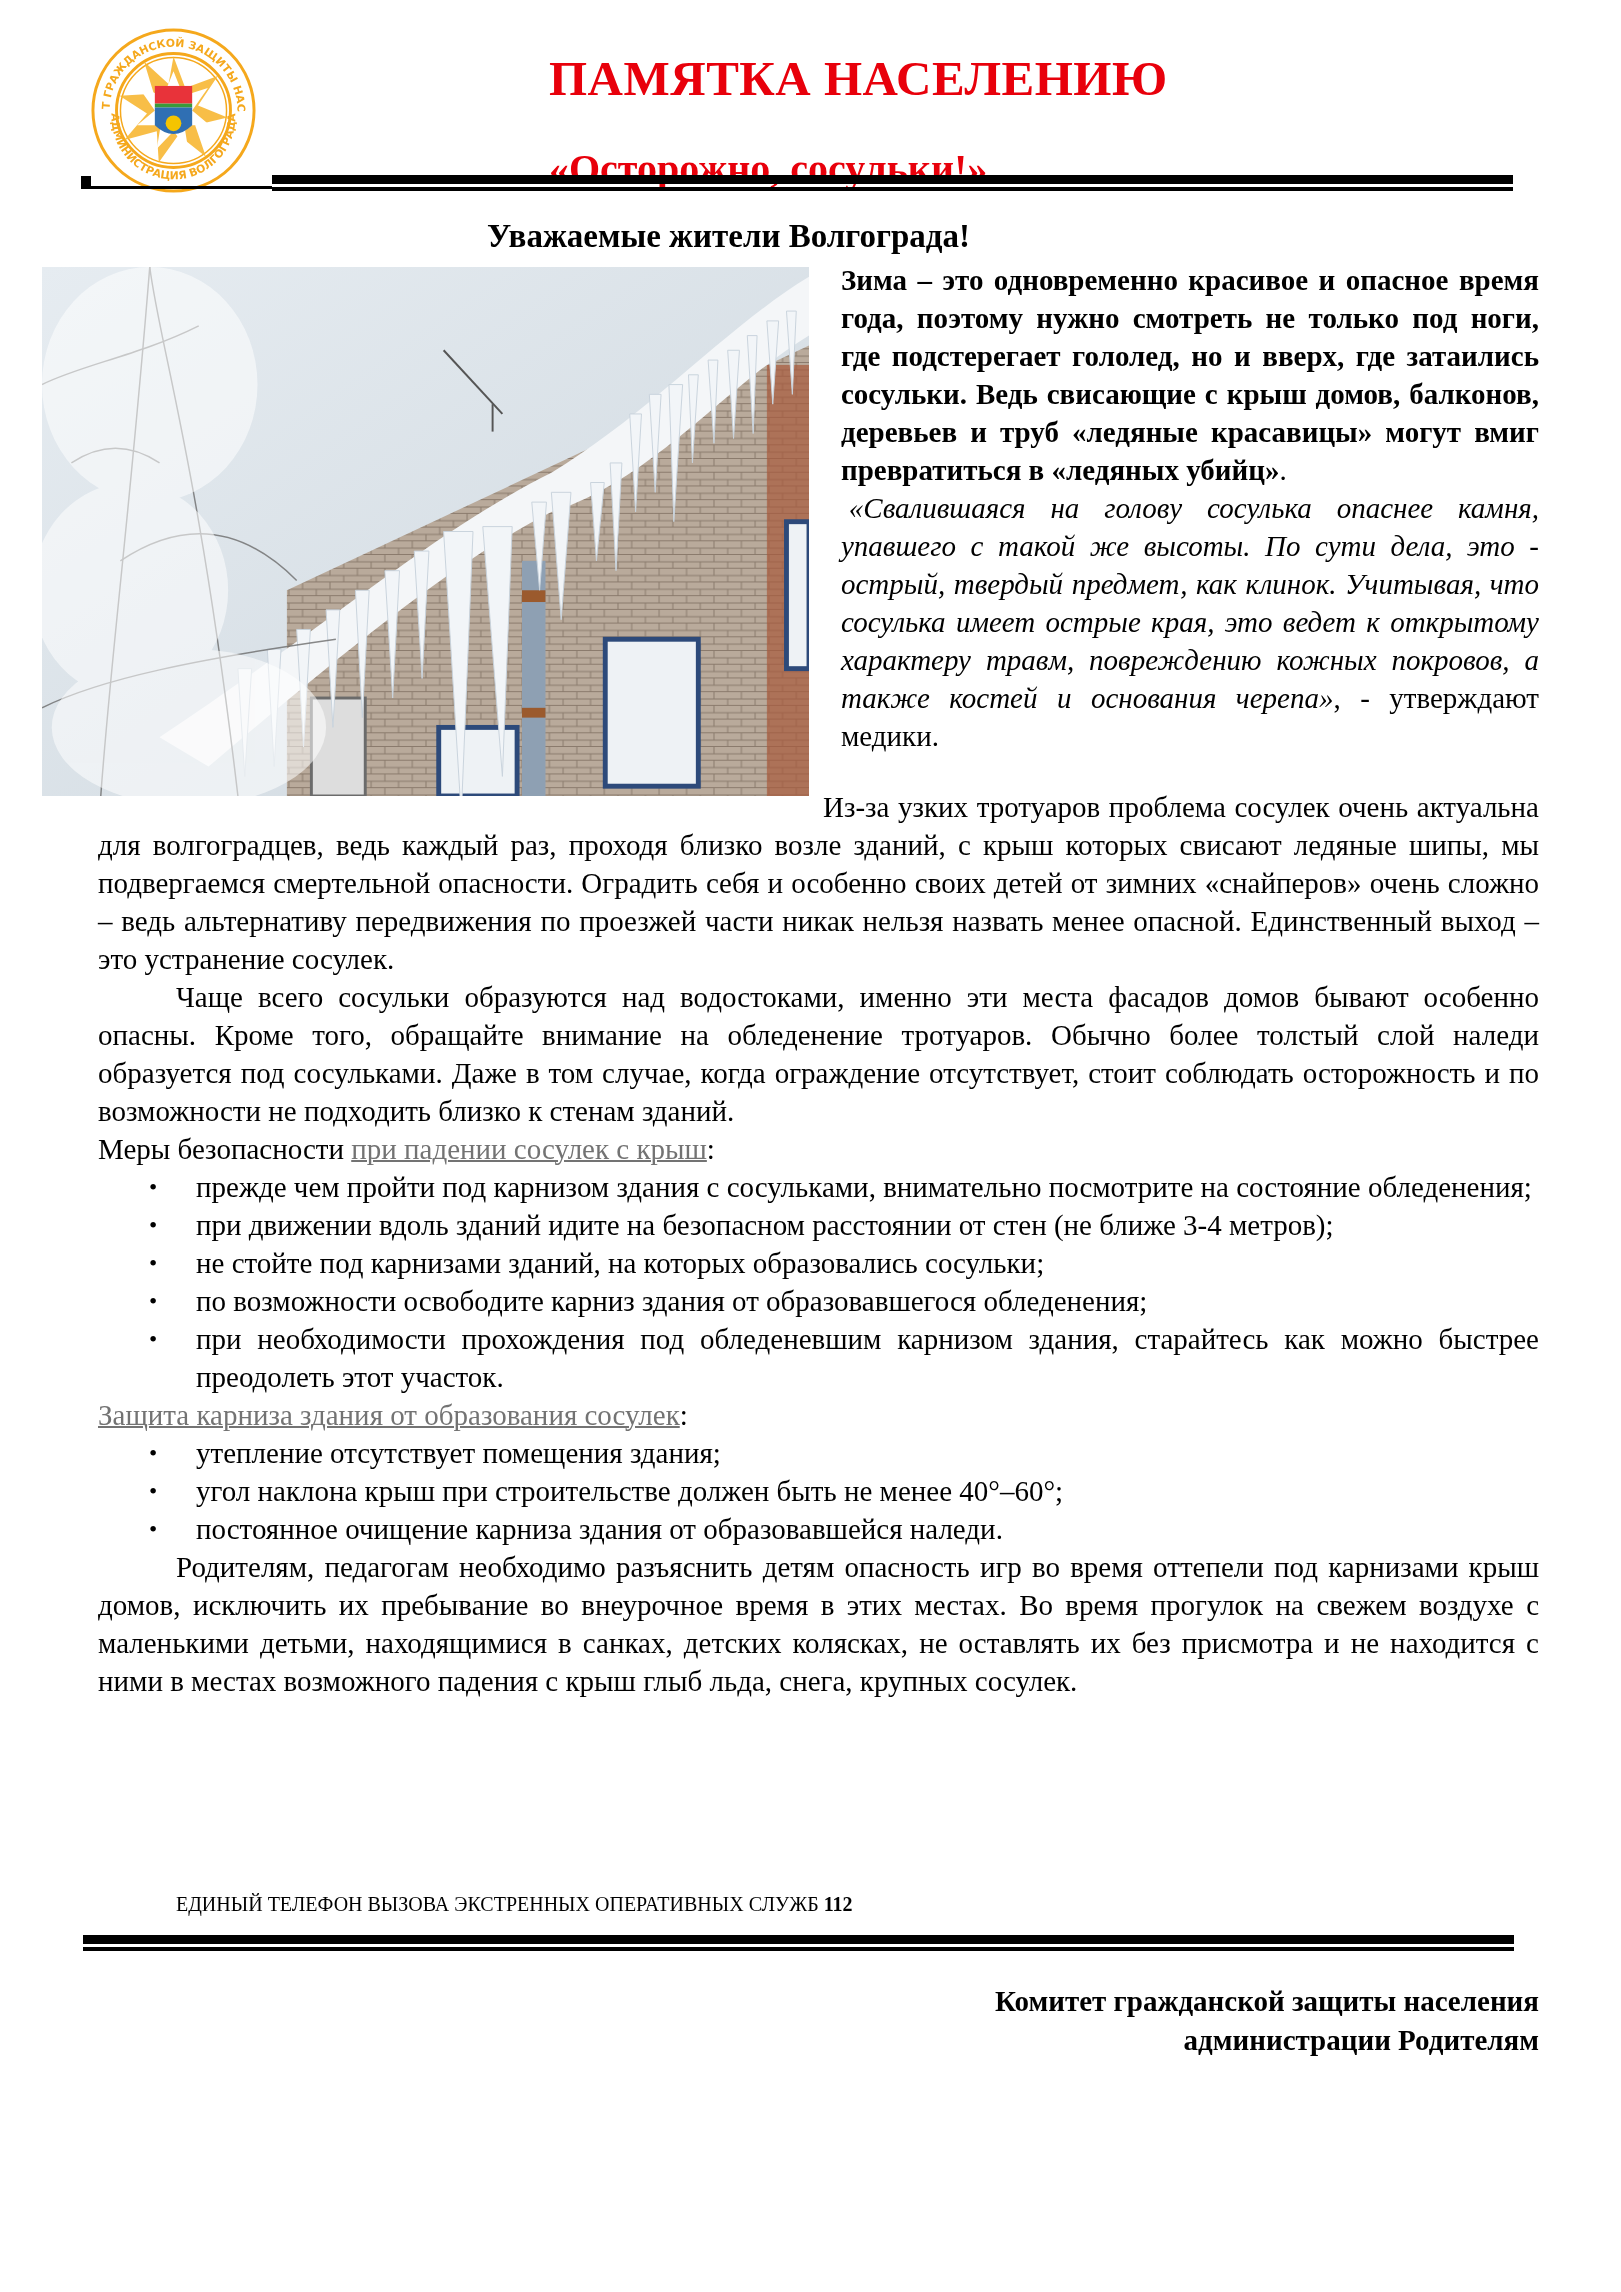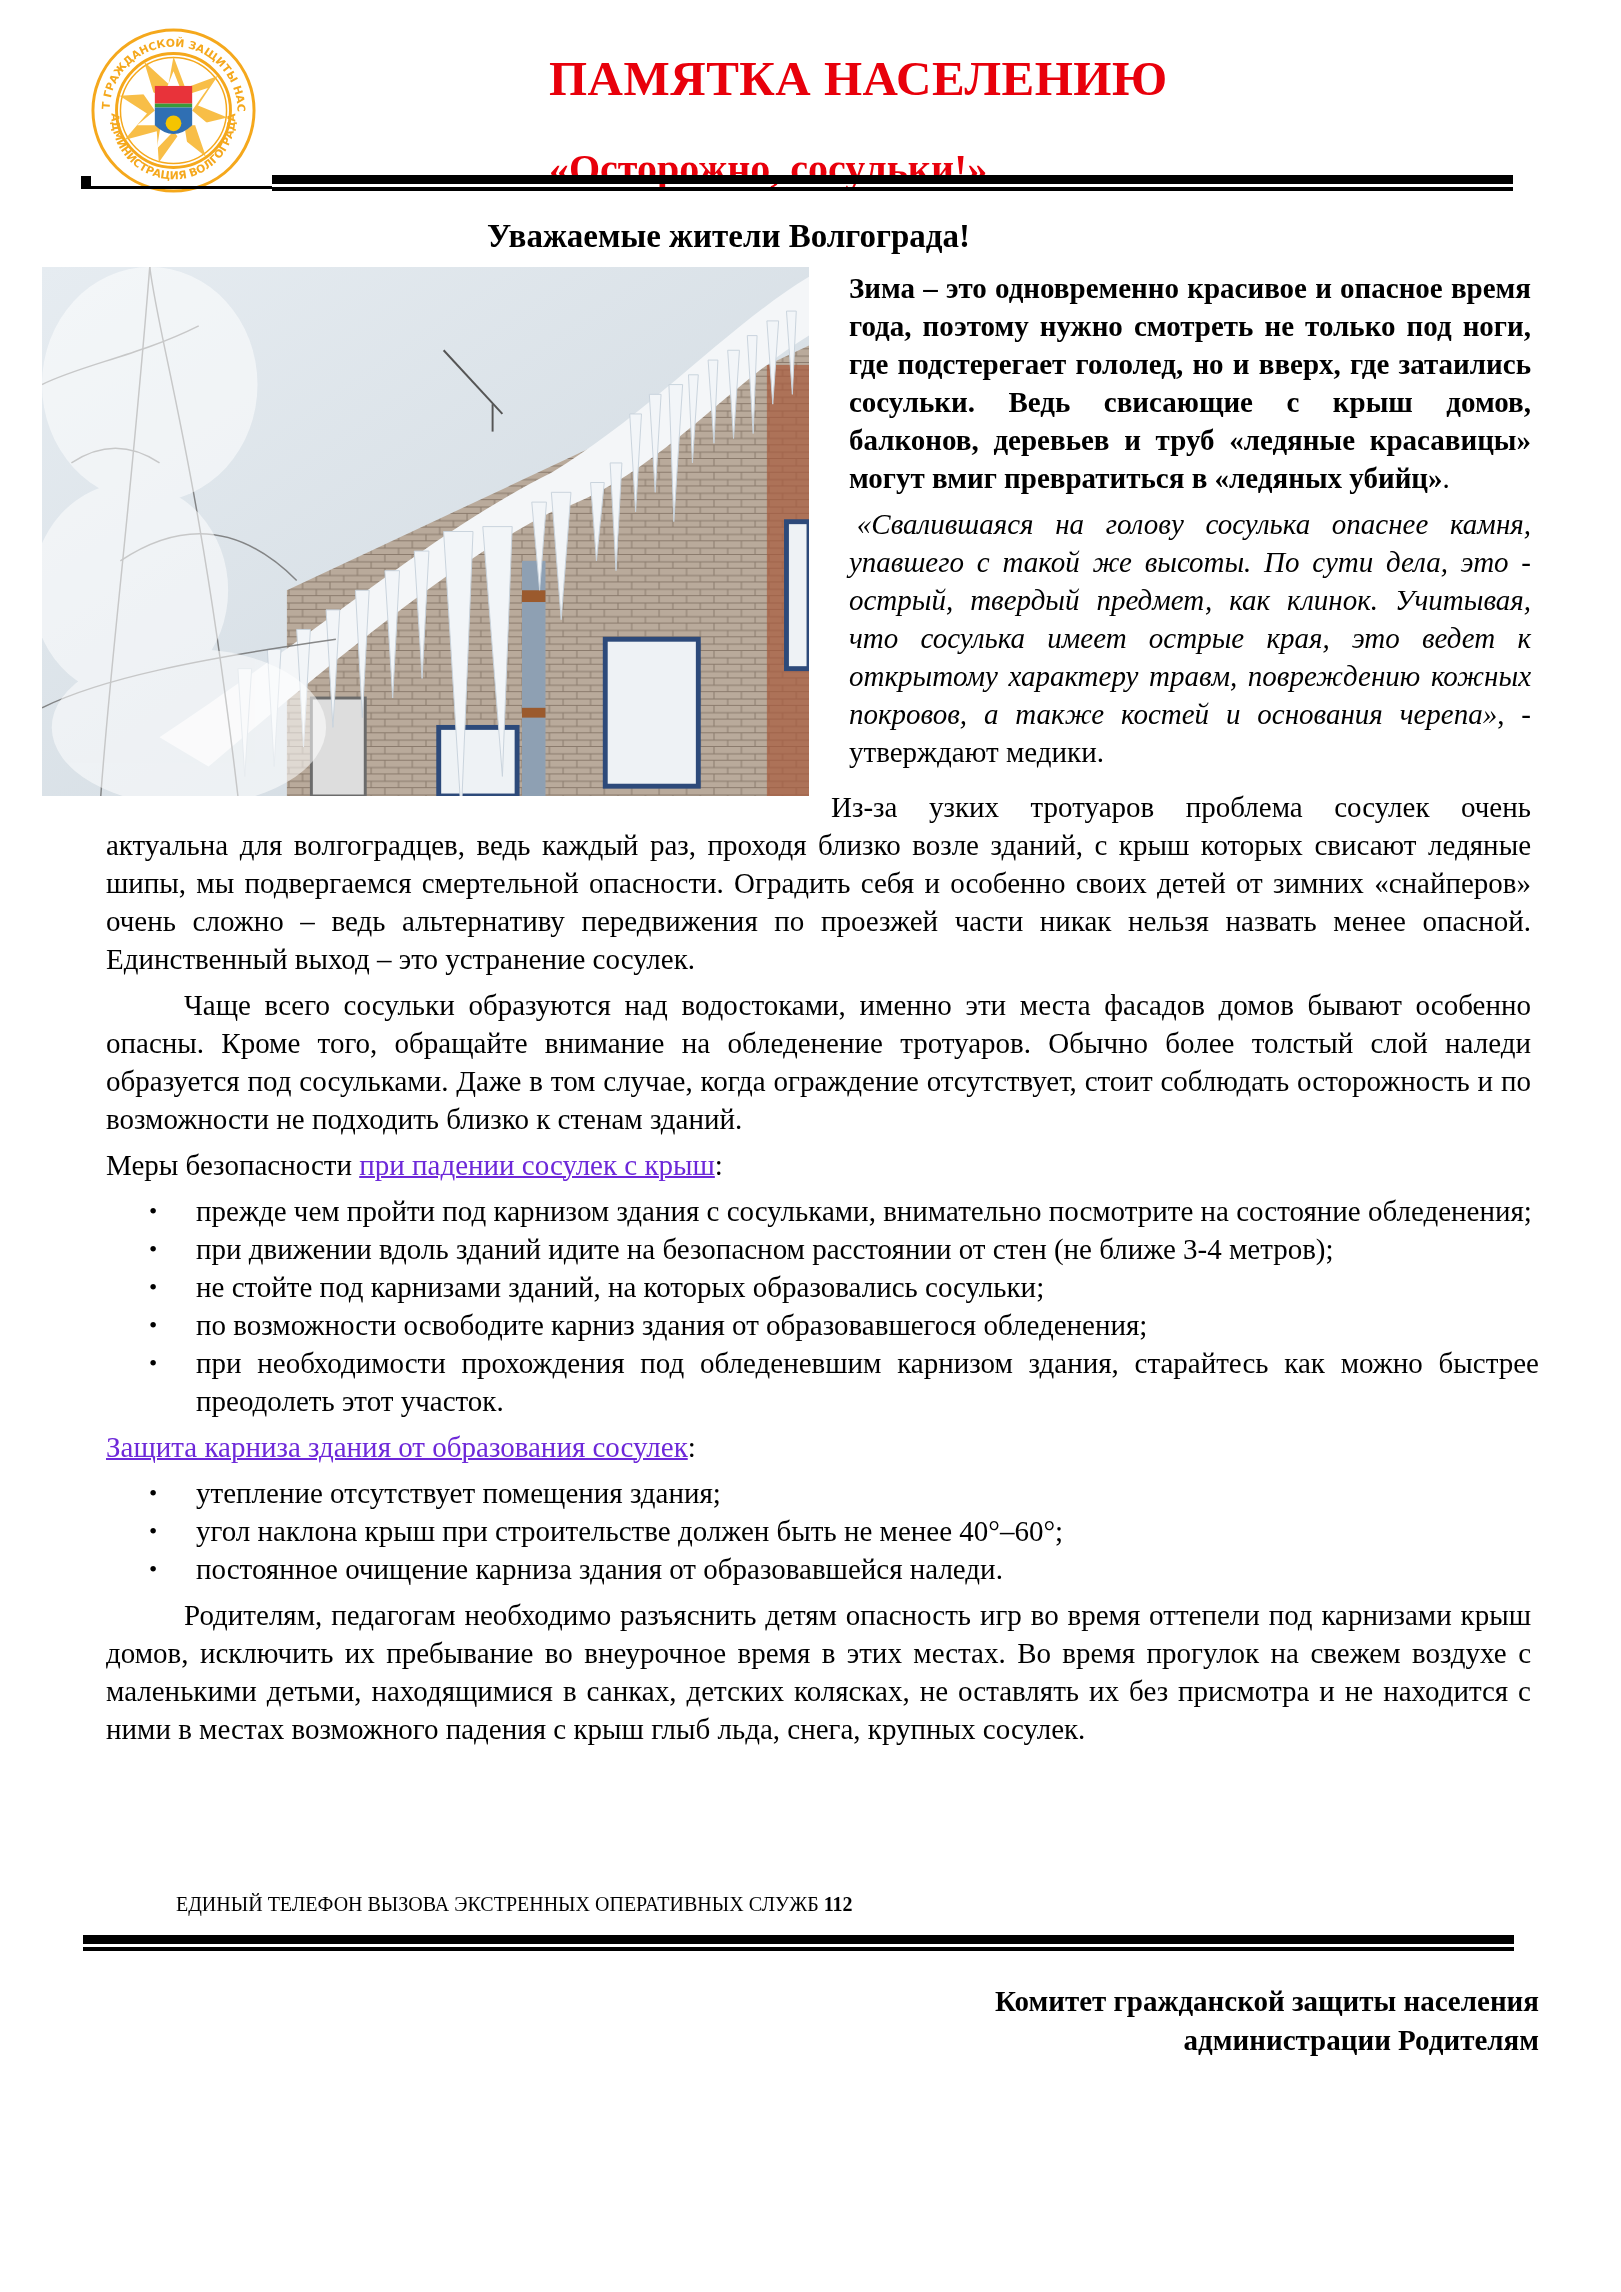--- a/index.html
+++ b/index.html
@@ -27,22 +27,22 @@
     #photo { left: 42px; top: 267px; width: 767px; height: 529px; overflow: hidden; background: #dfe5ea; }
 
     
     .txt { font-size: 29px; line-height: 38px; text-align: justify; }
     #rightcol { left: 841px; top: 261px; width: 698px; }
     #rightcol .intro { font-weight: bold; }
     #rightcol .quote { font-style: italic; text-indent: 7.8px; }
     #fullcol { left: 98px; top: 826px; width: 1441px; }
     .indent { text-indent: 78px; }
     .indent2 { text-indent: 118px; }
-    .para { margin: 8px; }
-    .link { color: #6d28d9; text-decoration: underline; text-decoration-thickness: 2px; }
+    .para { margin: 0; }
+    .link { color: #737373; text-decoration: underline; text-decoration-thickness: 2px; }
     ul.bul { margin: 0; padding: 0; list-style: none; }
     ul.bul li { position: relative; padding-left: 98px; text-align: justify; }
     ul.bul li .dot { position: absolute; left: 51px; top: 0; font-size: 23.5px; }
     b { font-weight: bold; }
 
     #emerg { left: 176px; top: 1886px; font-size: 20px; line-height: 37px; white-space: nowrap; }
     #fb1 { left: 83px; top: 1935px; width: 1431px; }
     #fb2 { left: 83px; top: 1947px; width: 1431px; }
 
     #sign { left: 882px; top: 1982px; width: 657px; text-align: right; font-size: 29px;

